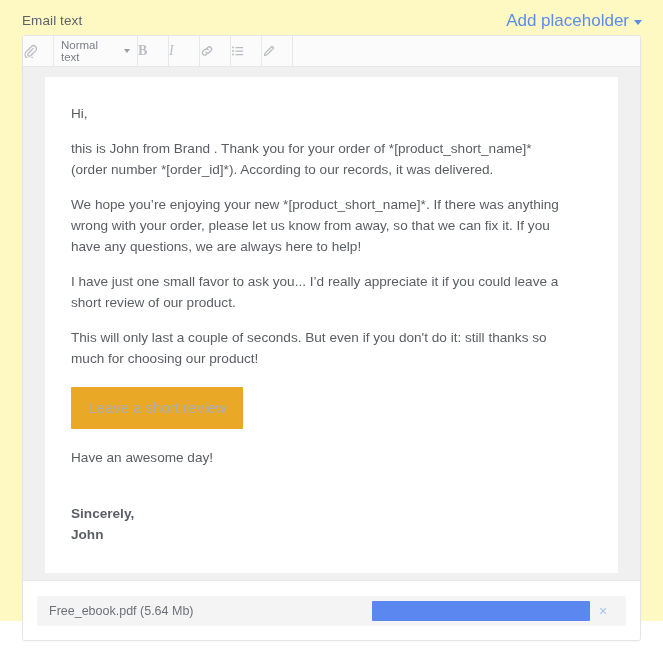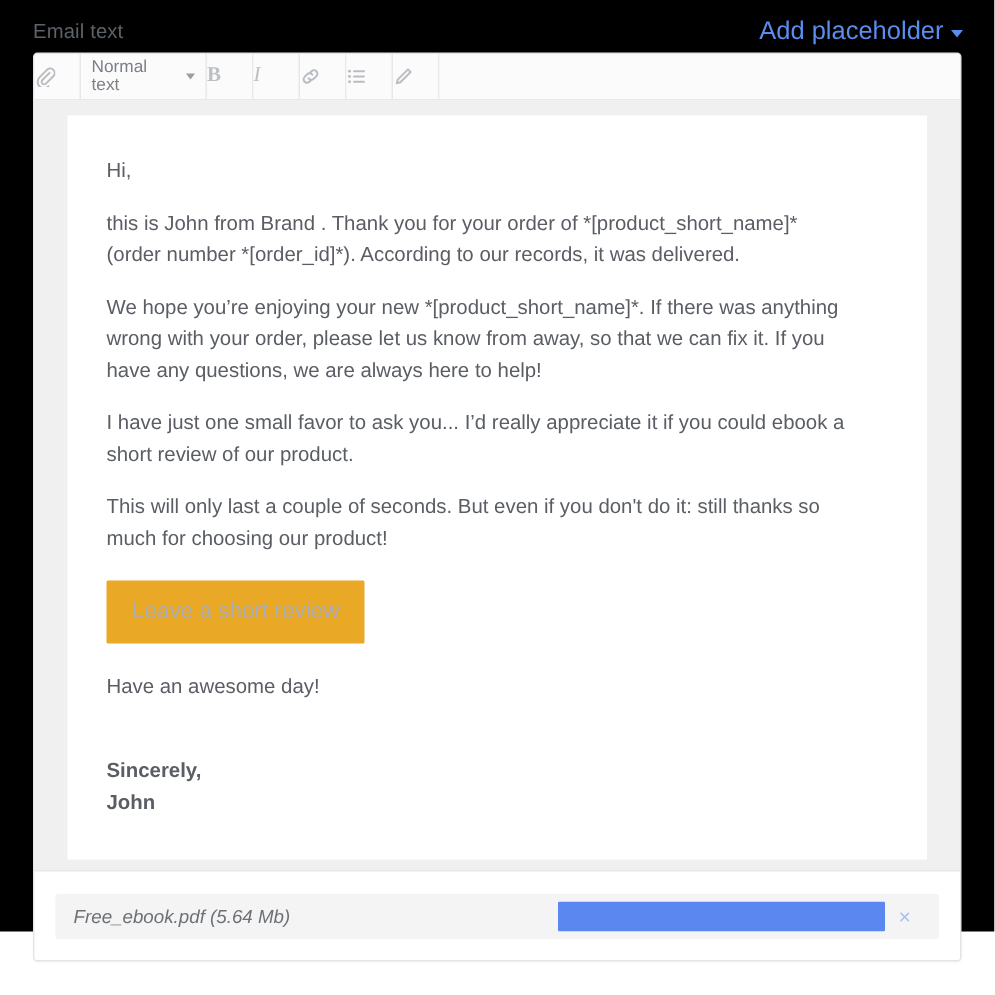--- a/index.html
+++ b/index.html
@@ -14,21 +14,21 @@
     -webkit-font-smoothing: antialiased;
     overflow: hidden;
   }
 
   .page {
     position: relative;
     width: 663px;
     height: 621px;
     box-sizing: border-box;
     padding: 0;
-    background: #000000;
+    background: #fef9c3;
   }
 
   
   .field-header {
     position: absolute;
     left: 22px;
     top: 10px;
     width: 620px;
     height: 22px;
     display: flex;
@@ -185,21 +185,20 @@
   }
   .attachment-row {
     flex: 1;
     height: 30px;
     background: #f4f4f5;
     border-radius: 2px;
     display: flex;
     align-items: center;
     padding: 0 10px 0 12px;
     box-sizing: border-box;
-    font-style: italic;
   }
   .attachment-name {
     font-size: 12.5px;
     color: #6d7177;
     flex: 0 0 auto;
   }
   .attachment-spacer { flex: 1; }
   .progress-track {
     width: 218px;
     height: 20px;
@@ -288,21 +287,21 @@
       <div class="tb-filler"></div>
     </div>
 
     <div class="editor-canvas">
       <div class="email-sheet">
         <div class="email-body">
 
           <p class="first">Hi,</p>
           <p>this is John from Brand . Thank you for your order of *[product_short_name]* (order number *[order_id]*). According to our records, it was delivered.</p>
           <p>We hope you’re enjoying your new *[product_short_name]*. If there was anything wrong with your order, please let us know from away, so that we can fix it. If you have any questions, we are always here to help!</p>
-          <p>I have just one small favor to ask you... I’d really appreciate it if you could ebook a short review of our product.</p>
+          <p>I have just one small favor to ask you... I’d really appreciate it if you could leave a short review of our product.</p>
           <p>This will only last a couple of seconds. But even if you don't do it: still thanks so much for choosing our product!</p>
 
           <button class="cta-button">Leave a short review</button>
 
           <p>Have an awesome day!</p>
 
           <div class="sig-gap"></div>
 
           <p class="tight">Sincerely,</p>
           <p class="tight">John</p>

